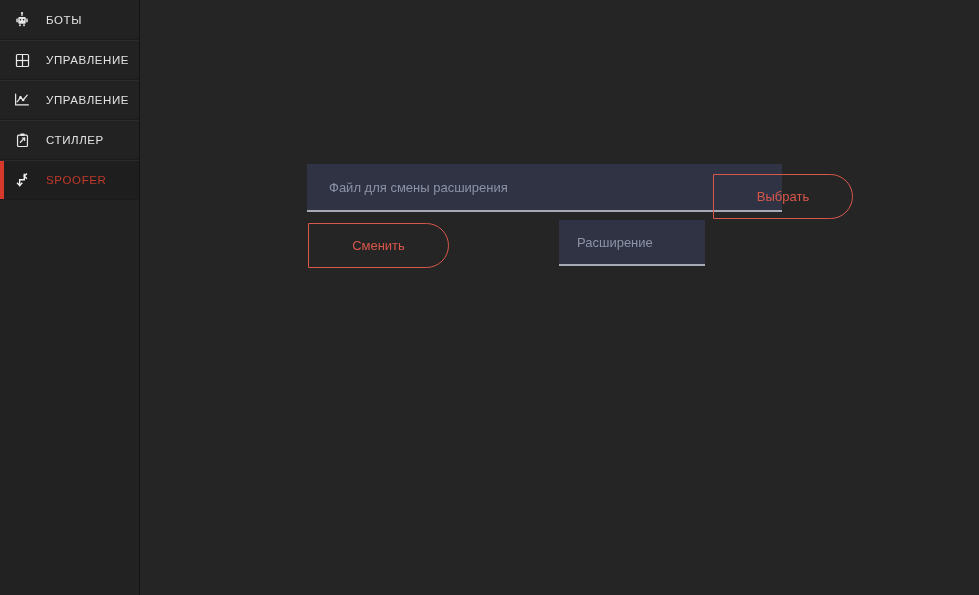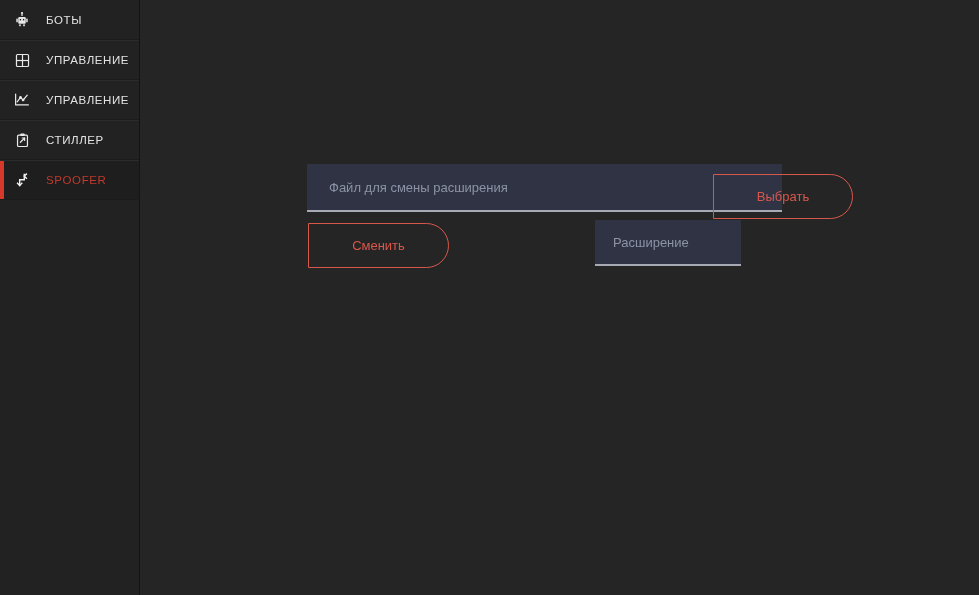--- a/index.html
+++ b/index.html
@@ -107,21 +107,20 @@
     font-size: 13px;
   }
 
   #ext-field {
     left: 419px;
     top: 220px;
     width: 146px;
     height: 46px;
     font-size: 13px;
     padding: 0 18px;
-    margin-left: 36px;
   }
 
   .pill-btn {
     position: absolute;
     box-sizing: border-box;
     background: transparent;
     border: 1.5px solid #d8574b;
     border-radius: 0 26px 26px 0;
     color: #d8574b;
     font-family: "Liberation Sans", sans-serif;

